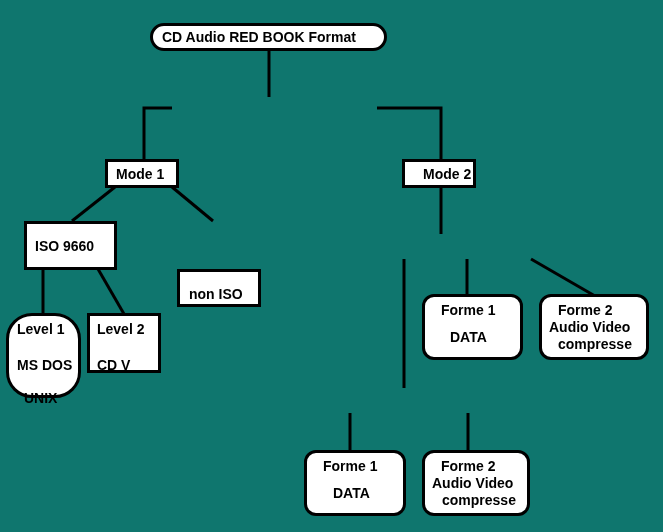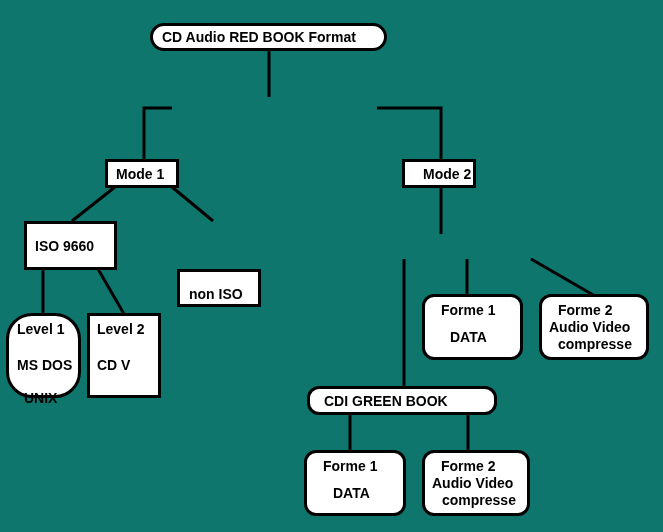--- a/index.html
+++ b/index.html
@@ -65,40 +65,37 @@
   <div class="node" style="left:177px;top:221px;width:84px;height:38px;margin-top:48px;">
     <span class="line" style="left:9px;top:14px;">non ISO</span>
   </div>
 
   <div class="node" style="left:6px;top:313px;width:75px;height:85px;border-radius:26px;">
     <span class="line" style="left:8px;top:5px;">Level 1</span>
     <span class="line" style="left:8px;top:41px;">MS DOS</span>
     <span class="line" style="left:15px;top:74px;">UNIX</span>
   </div>
 
-  <div class="node" style="left:87px;top:313px;width:74px;height:85px;">
+  <div class="node" style="left:87px;top:313px;width:74px;height:60px;">
     <span class="line" style="left:7px;top:5px;">Level 2</span>
     <span class="line" style="left:7px;top:41px;">CD V</span>
   </div>
 
 
   <div class="node rounded" style="left:422px;top:294px;width:101px;height:66px;">
     <span class="line" style="left:16px;top:5px;">Forme 1</span>
     <span class="line" style="left:25px;top:32px;">DATA</span>
   </div>
 
   <div class="node rounded" style="left:539px;top:294px;width:110px;height:66px;">
     <span class="line" style="left:16px;top:5px;">Forme 2</span>
     <span class="line" style="left:7px;top:22px;">Audio Video</span>
     <span class="line" style="left:16px;top:39px;">compresse</span>
   </div>
 
-  <div class="node pill" style="left:307px;top:386px;width:190px;height:29px;border-radius:12px;">
-    <span class="line" style="left:14px;top:4px;">CDI GREEN BOOK</span>
-  </div>
 
   <div class="node rounded" style="left:304px;top:450px;width:102px;height:66px;">
     <span class="line" style="left:16px;top:5px;">Forme 1</span>
     <span class="line" style="left:26px;top:32px;">DATA</span>
   </div>
 
   <div class="node rounded" style="left:422px;top:450px;width:108px;height:66px;">
     <span class="line" style="left:16px;top:5px;">Forme 2</span>
     <span class="line" style="left:7px;top:22px;">Audio Video</span>
     <span class="line" style="left:17px;top:39px;">compresse</span>

